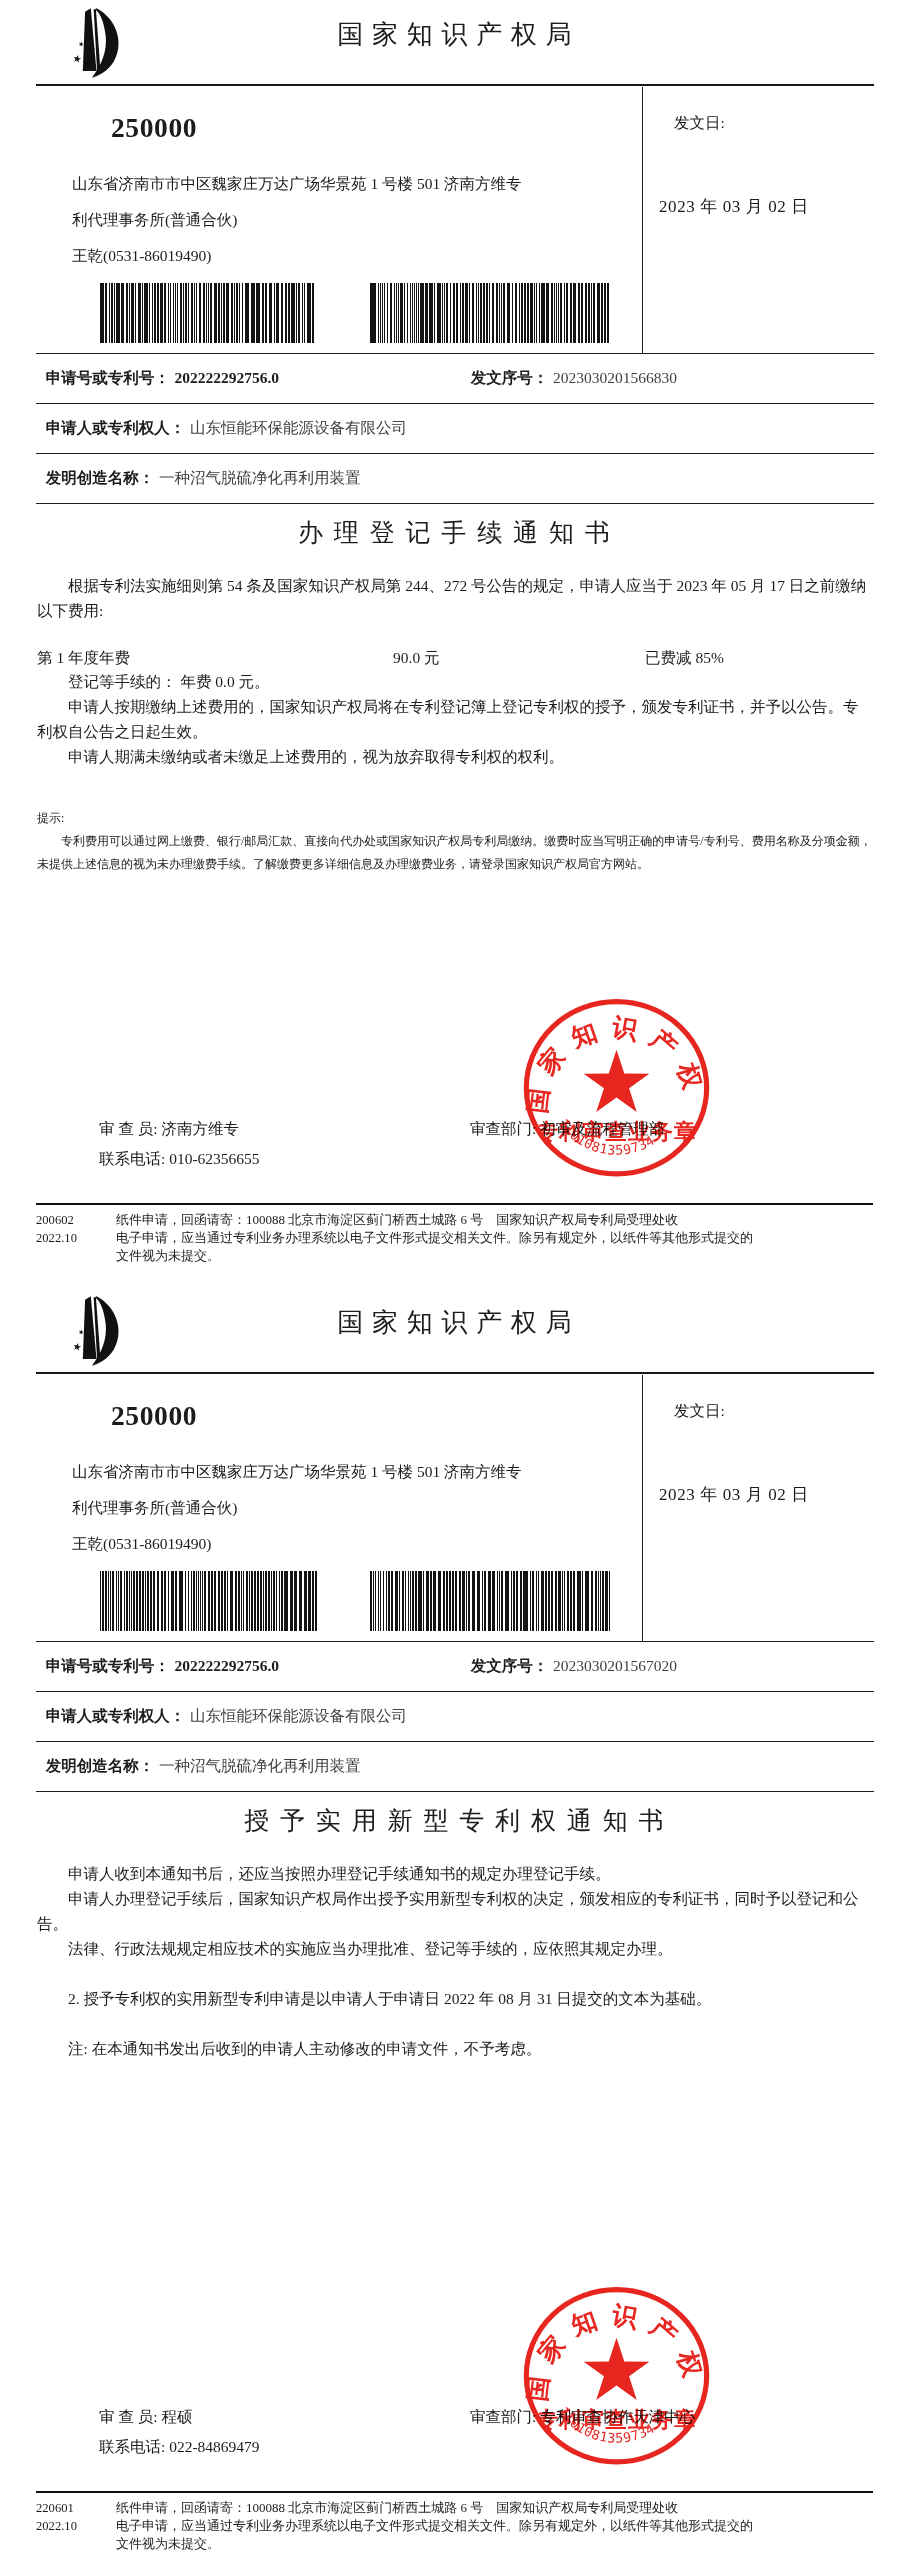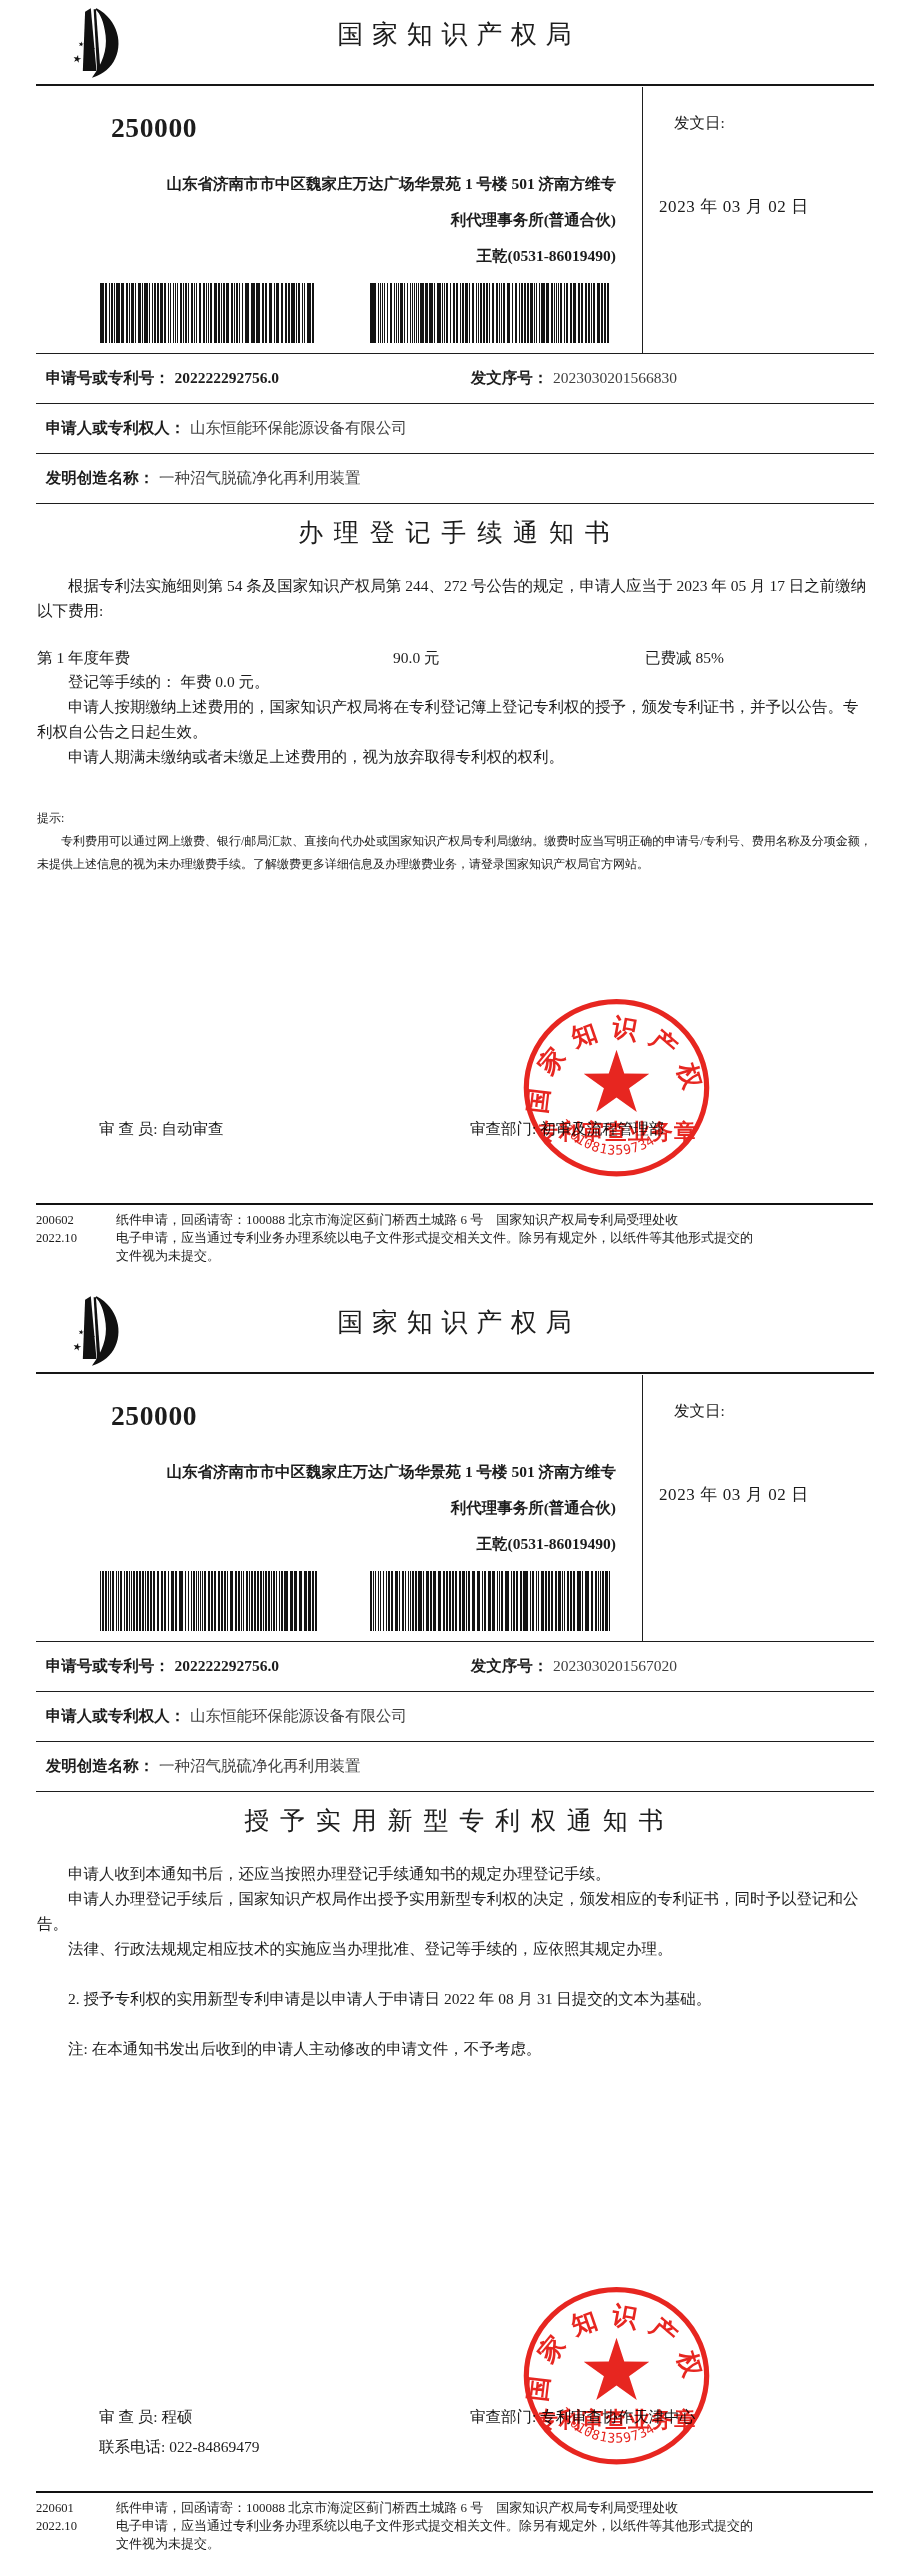--- a/index.html
+++ b/index.html
@@ -21,22 +21,22 @@
   }
   .hrule{
     position:absolute; top:84px; left:36px; right:36px; height:0;
     border-top:2.9px solid #161616;
   }
   
   .infobox{ position:absolute; top:87px; left:36px; right:36px; height:266px; display:flex; }
   .info-left{ width:606px; position:relative; }
   .info-right{ flex:1; border-left:1.7px solid var(--line); position:relative; }
   .postal{ position:absolute; left:75px; top:25px; font-size:27.5px; font-weight:700; letter-spacing:0.6px; }
-  .addr{ position:absolute; left:12px; top:79px; width:568px; text-align:right;
-         font-size:15.5px; line-height:36px;font-weight:bold; }
+  .addr{ position:absolute; left:36px; top:79px; width:568px; text-align:left;
+         font-size:15.5px; line-height:36px; }
   .fw-label{ position:absolute; left:31px; top:26px; font-size:15.5px; }
   .fw-date{ position:absolute; left:16px; top:108px; font-size:17px; letter-spacing:0.6px; white-space:pre; }
   .bc{ position:absolute; top:196px; height:60px; overflow:hidden; }
   .bc1{ left:64px; width:218px; }
   .bc2{ left:334px; width:243px; }
   .barcode i{ position:absolute; top:0; bottom:0; background:#141414; }
   
   .rows{ position:absolute; top:353px; left:36px; right:36px; border-top:1.7px solid var(--line); }
   .row{ height:50px; border-bottom:1.7px solid var(--line); display:flex; align-items:center; padding-left:9.8px; }
   .grp1{ width:425px; }
@@ -325,21 +325,22 @@
     <p class="body paid">登记等手续的： 年费 0.0 元。</p>
     <p class="body">申请人按期缴纳上述费用的，国家知识产权局将在专利登记簿上登记专利权的授予，颁发专利证书，并予以公告。专利权自公告之日起生效。</p>
     <p class="body">申请人期满未缴纳或者未缴足上述费用的，视为放弃取得专利权的权利。</p>
     <div class="hint">
       <div class="hint-label">提示:</div>
       <p>专利费用可以通过网上缴费、银行/邮局汇款、直接向代办处或国家知识产权局专利局缴纳。缴费时应当写明正确的申请号/专利号、费用名称及分项金额，未提供上述信息的视为未办理缴费手续。了解缴费更多详细信息及办理缴费业务，请登录国家知识产权局官方网站。</p>
     </div>
   </div>
 
   <div class="exam">
-    <div class="left"><span>审 查 员: </span><span>自动审查</span></div>
+    <div class="left"><span>审 查 员: </span><span>济南方维专</span></div>
+    <div class="left"><span>联系电话: </span><span>010-62356655</span></div>
     <div class="dept"><span>审查部门: </span><span>初审及流程管理部</span></div>
   </div>
 
   <svg class="seal" viewBox="0 0 336 320">
     <defs>
       <path id="arc1" d="M 50 208 A 121 115 0 1 1 286 208" fill="none"></path>
       <path id="num1" d="M 64 212 A 116 109 0 0 0 272 212" fill="none"></path>
     </defs>
     <ellipse class="seal-ring" cx="168" cy="156" rx="157" ry="150"></ellipse>
     <text class="seal-arc"><textPath href="#arc1" startOffset="6">国家知识产权局</textPath></text>

